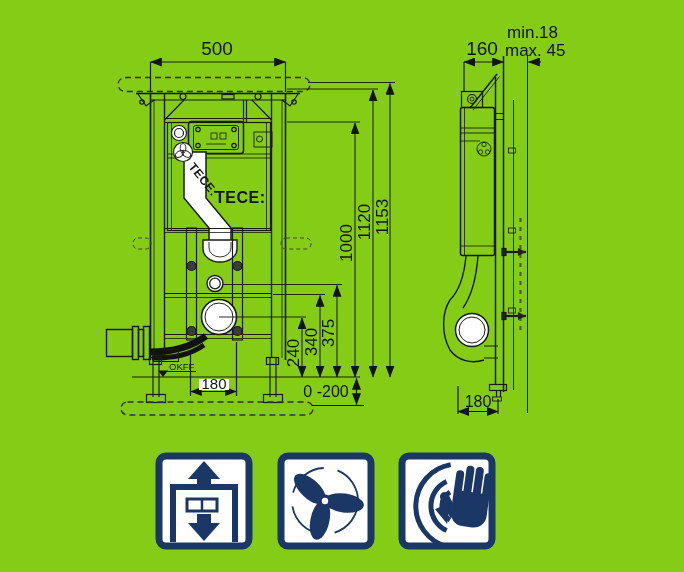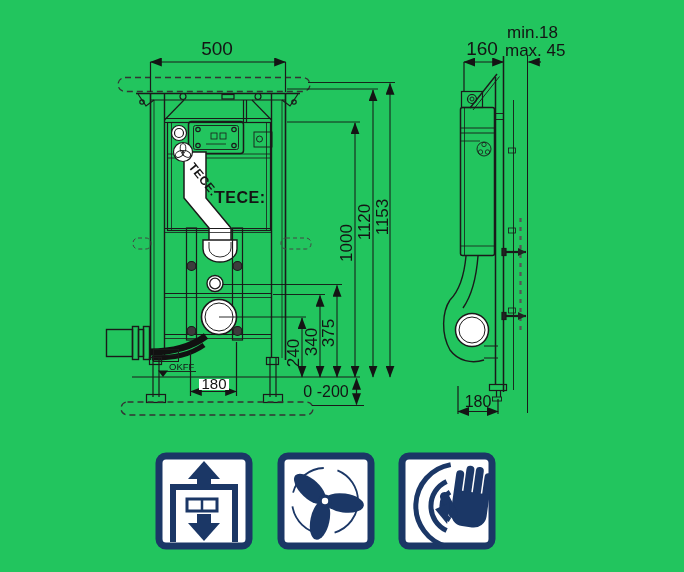--- a/index.html
+++ b/index.html
@@ -1,16 +1,16 @@
 <!DOCTYPE html>
 <html><head>
 <meta charset="utf-8">
 <style>
   html,body{margin:0;padding:0;background:#fff;}
-  .stage{position:relative;width:684px;height:572px;background:#22c55e;overflow:hidden;
+  .stage{position:relative;width:684px;height:572px;background:#84cc16;overflow:hidden;
          font-family:"Liberation Sans",sans-serif;}
   .stage svg{position:absolute;left:0;top:0;}
   text{fill:#141414;}
   .dimv{font-size:17px;}
   .dims{font-size:15px;}
   .brand{font-weight:bold;letter-spacing:.5px;}
 </style>
 </head>
 <body>
 

